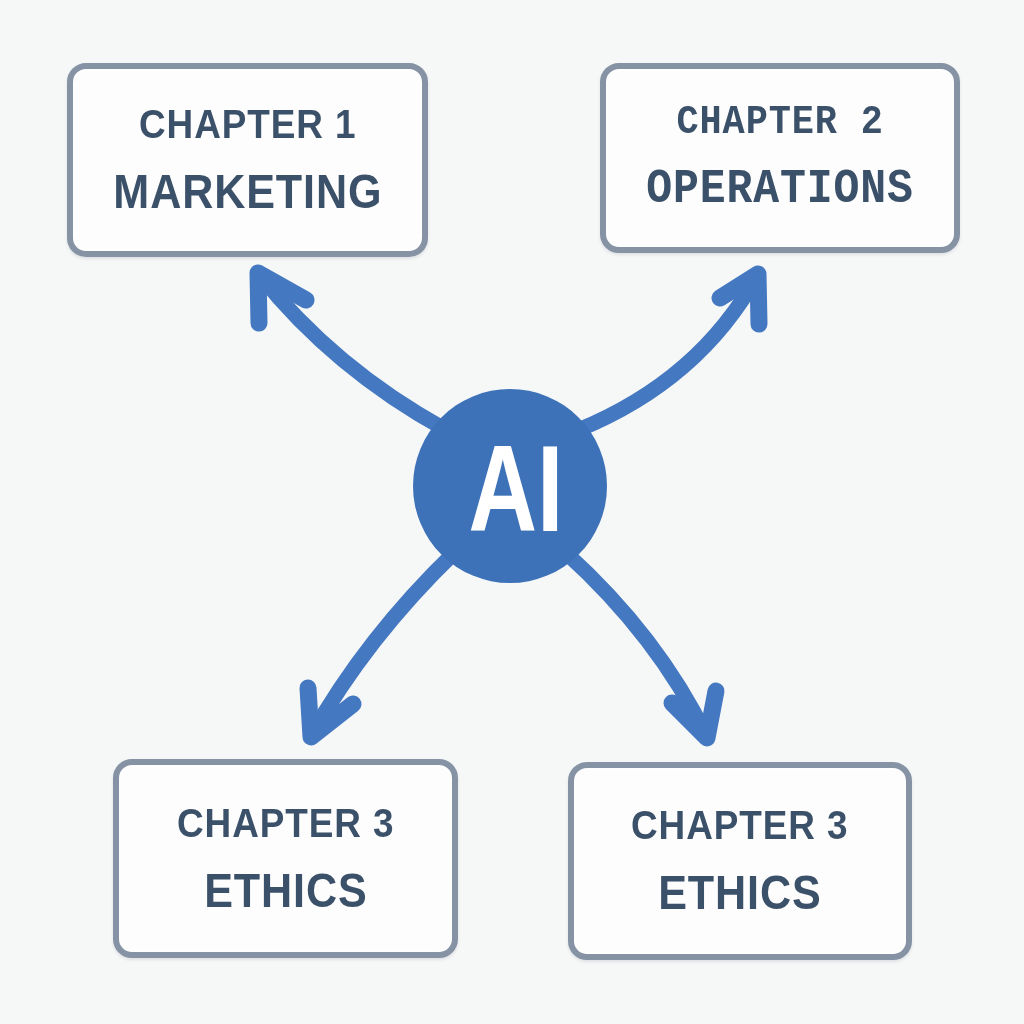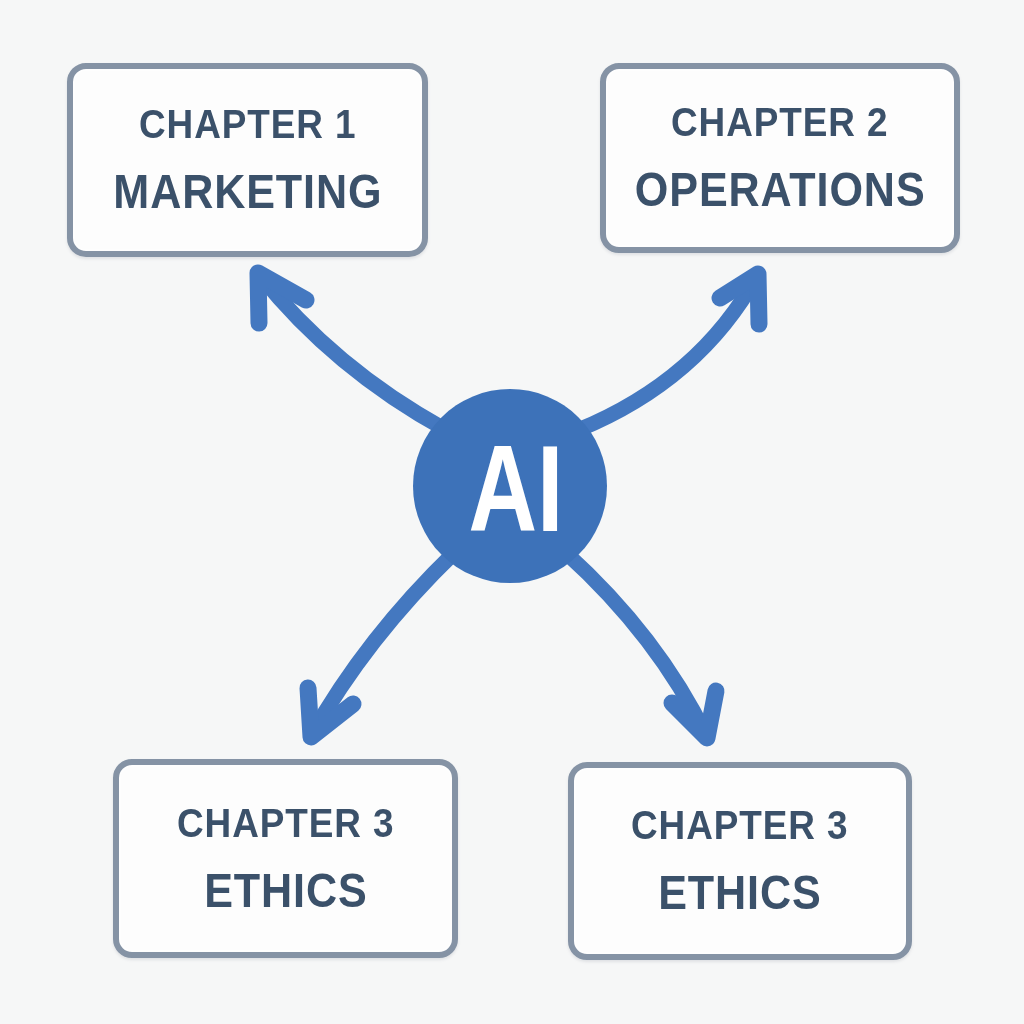--- a/index.html
+++ b/index.html
@@ -42,21 +42,21 @@
     box-sizing:border-box;
     background:var(--box-fill);
     border:6px solid var(--box-border);
     border-radius:19px;
     box-shadow: inset 0 0 0 2px rgba(255,255,255,.55), 0 2px 3px rgba(120,130,145,.18);
     display:flex;flex-direction:column;
     align-items:center;justify-content:center;
     gap:22px;
   }
   .box-tl{left:67px;top:63px;width:361px;height:194px;}
-  .box-tr{left:600px;top:63px;width:360px;height:190px;}
+  .box-tr{left:600px;top:63px;width:360px;height:190px;font-family:Liberation Mono, monospace;}
   .box-bl{left:113px;top:759px;width:345px;height:199px;}
   .box-br{left:568px;top:762px;width:344px;height:198px;}
   .line1,.line2{
     color:var(--text);
     font-weight:bold;
     line-height:1;
     letter-spacing:1px;
     white-space:nowrap;
     display:inline-block;
     transform:scaleX(0.9);

